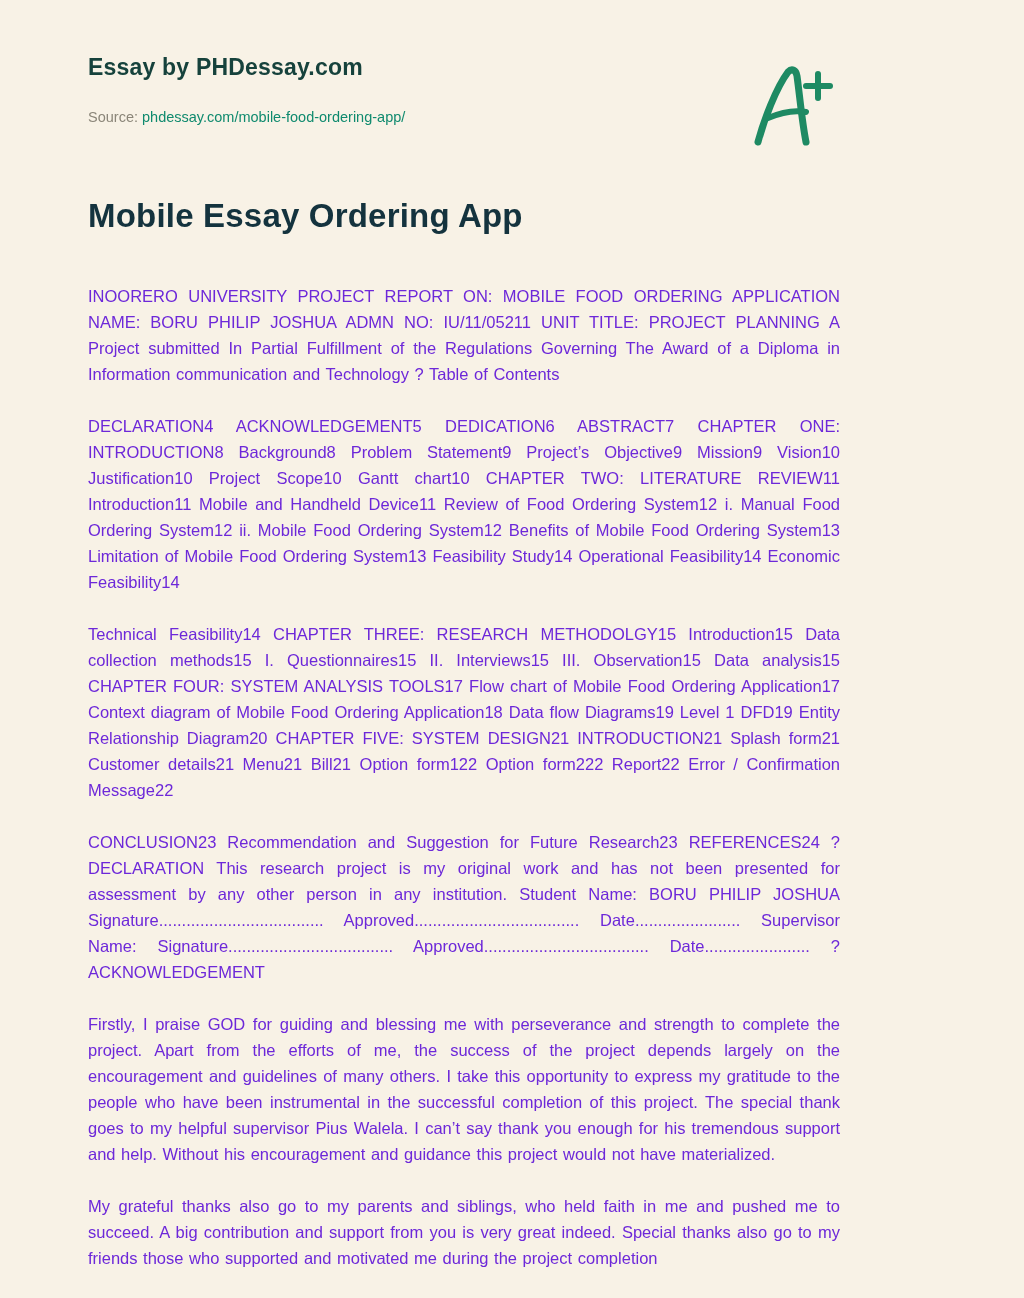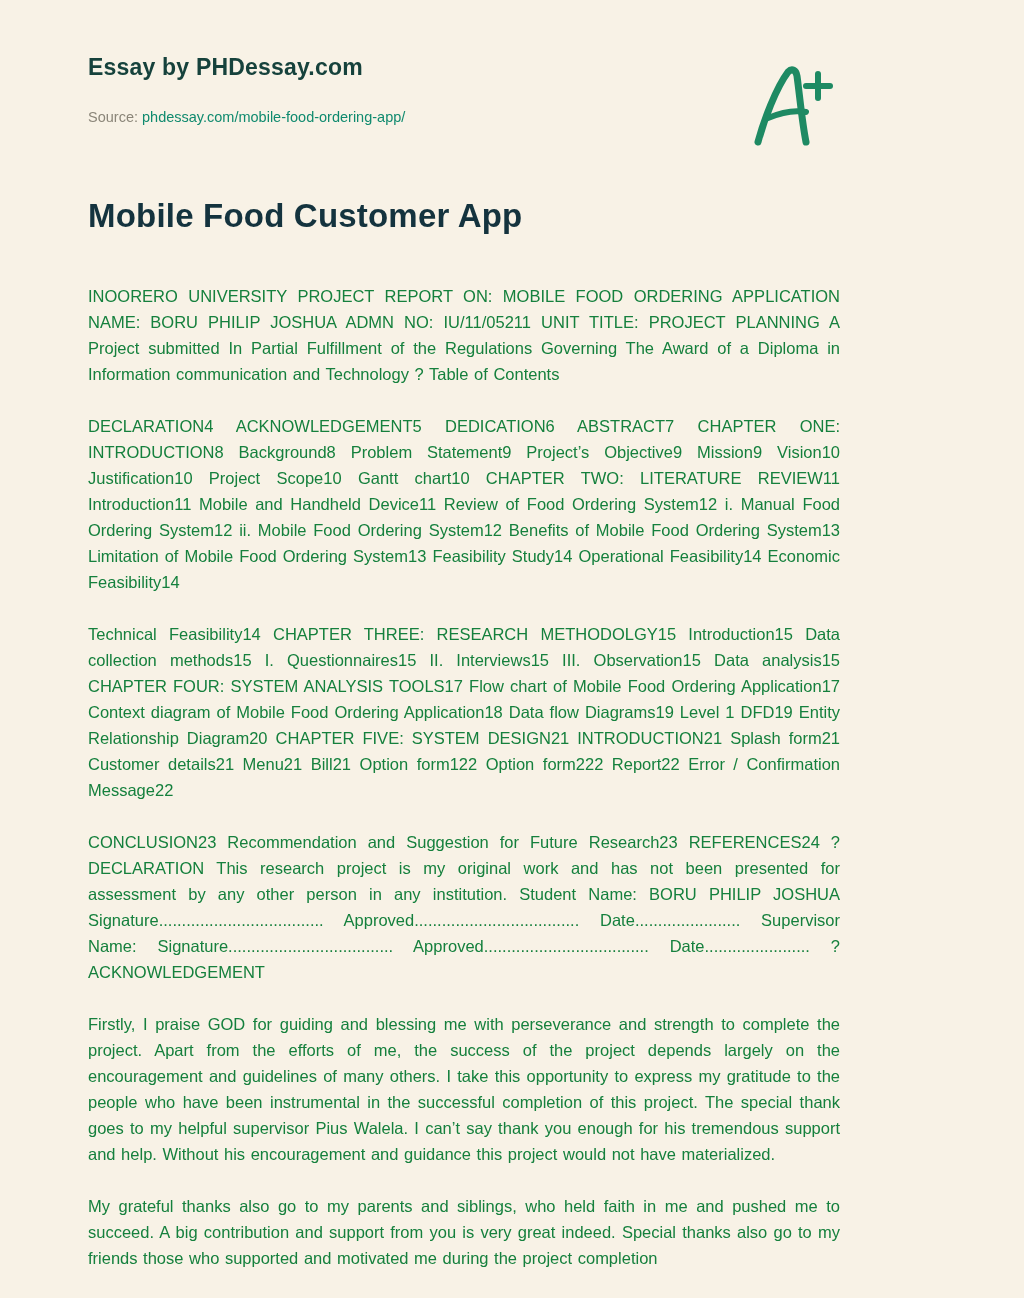--- a/index.html
+++ b/index.html
@@ -68,21 +68,21 @@
 
   
   .article-body {
     margin-top: 48px;
   }
 
   .body-paragraph {
     font-size: 16.5px;
     line-height: 26px;
     text-align: justify;
-    color: #15803d;
+    color: #6d28d9;
     margin-bottom: 26px;
     word-spacing: 1px;
   }
 </style>
 </head>
 <body>
 
 <div class="page">
 
   <div class="header">
@@ -100,21 +100,21 @@
           <path d="M14 82 C 20 60, 32 28, 44 12 C 48 8, 52 10, 53 16 C 56 38, 58 62, 62 82"></path>
           <path d="M24 58 C 38 52, 52 50, 62 52" stroke-width="6"></path>
 
           <path d="M74 14 L 74 38" stroke-width="6"></path>
           <path d="M62 26 L 86 26" stroke-width="6"></path>
         </g>
       </svg>
     </div>
   </div>
 
-  <h1 class="article-title">Mobile Food Customer App</h1>
+  <h1 class="article-title">Mobile Essay Ordering App</h1>
 
   <div class="article-body">
       <p class="body-paragraph">INOORERO UNIVERSITY PROJECT REPORT ON: MOBILE FOOD ORDERING APPLICATION NAME: BORU PHILIP JOSHUA ADMN NO: IU/11/05211 UNIT TITLE: PROJECT PLANNING A Project submitted In Partial Fulfillment of the Regulations Governing The Award of a Diploma in Information communication and Technology ? Table of Contents</p>
       <p class="body-paragraph">DECLARATION4 ACKNOWLEDGEMENT5 DEDICATION6 ABSTRACT7 CHAPTER ONE: INTRODUCTION8 Background8 Problem Statement9 Project’s Objective9 Mission9 Vision10 Justification10 Project Scope10 Gantt chart10 CHAPTER TWO: LITERATURE REVIEW11 Introduction11 Mobile and Handheld Device11 Review of Food Ordering System12 i. Manual Food Ordering System12 ii. Mobile Food Ordering System12 Benefits of Mobile Food Ordering System13 Limitation of Mobile Food Ordering System13 Feasibility Study14 Operational Feasibility14 Economic Feasibility14</p>
       <p class="body-paragraph">Technical Feasibility14 CHAPTER THREE: RESEARCH METHODOLGY15 Introduction15 Data collection methods15 I. Questionnaires15 II. Interviews15 III. Observation15 Data analysis15 CHAPTER FOUR: SYSTEM ANALYSIS TOOLS17 Flow chart of Mobile Food Ordering Application17 Context diagram of Mobile Food Ordering Application18 Data flow Diagrams19 Level 1 DFD19 Entity Relationship Diagram20 CHAPTER FIVE: SYSTEM DESIGN21 INTRODUCTION21 Splash form21 Customer details21 Menu21 Bill21 Option form122 Option form222 Report22 Error / Confirmation Message22</p>
       <p class="body-paragraph">CONCLUSION23 Recommendation and Suggestion for Future Research23 REFERENCES24 ? DECLARATION This research project is my original work and has not been presented for assessment by any other person in any institution. Student Name: BORU PHILIP JOSHUA Signature.................................... Approved.................................... Date....................... Supervisor Name: Signature.................................... Approved.................................... Date....................... ? ACKNOWLEDGEMENT</p>
       <p class="body-paragraph">Firstly, I praise GOD for guiding and blessing me with perseverance and strength to complete the project. Apart from the efforts of me, the success of the project depends largely on the encouragement and guidelines of many others. I take this opportunity to express my gratitude to the people who have been instrumental in the successful completion of this project. The special thank goes to my helpful supervisor Pius Walela. I can’t say thank you enough for his tremendous support and help. Without his encouragement and guidance this project would not have materialized.</p>
       <p class="body-paragraph">My grateful thanks also go to my parents and siblings, who held faith in me and pushed me to succeed. A big contribution and support from you is very great indeed. Special thanks also go to my friends those who supported and motivated me during the project completion</p>
     </div>
 

